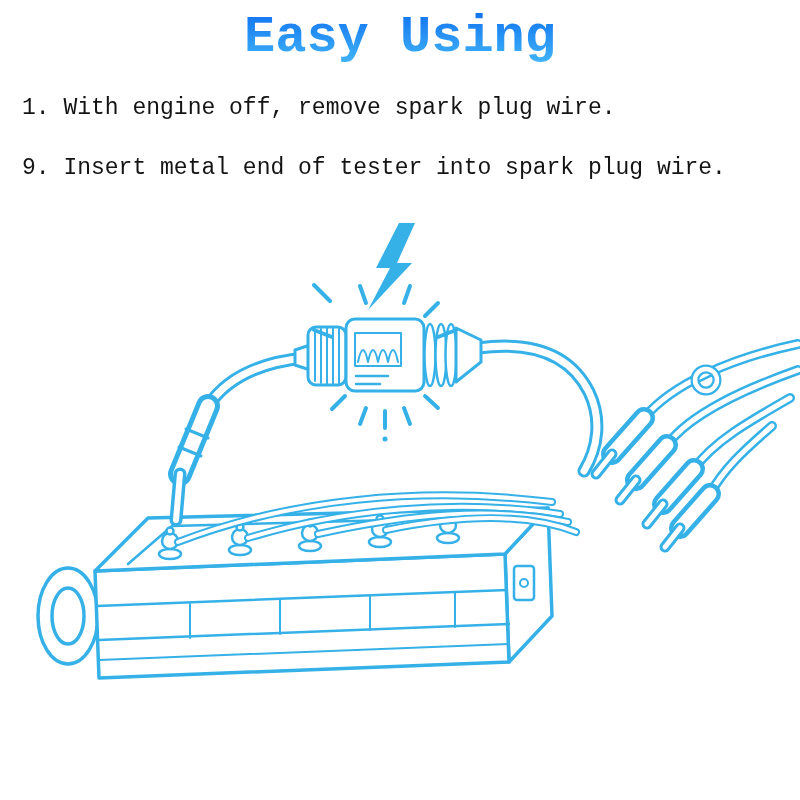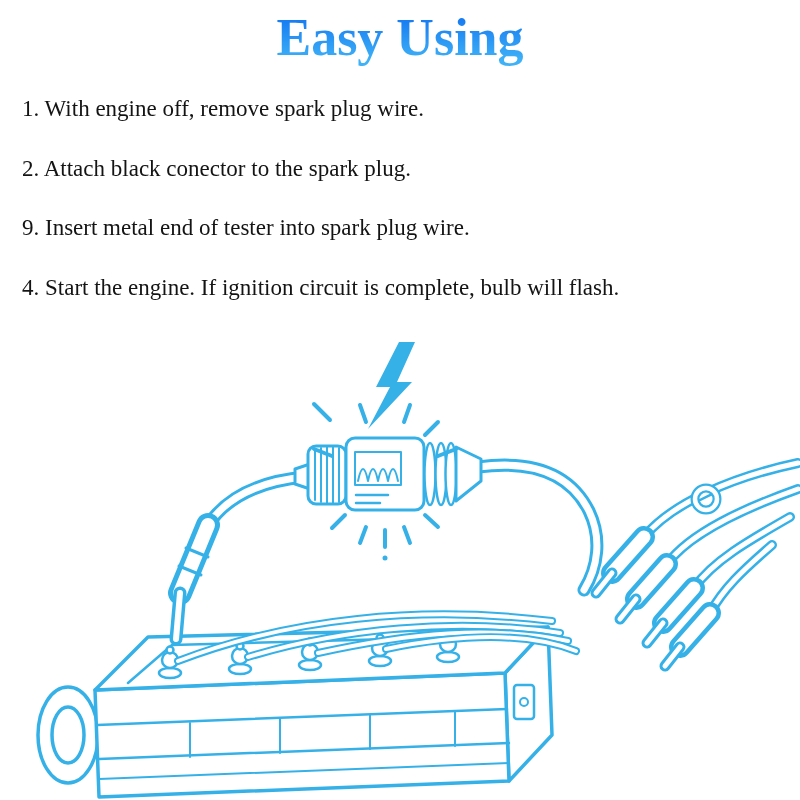--- a/index.html
+++ b/index.html
@@ -1,18 +1,18 @@
 <!DOCTYPE html>
 <html><head>
 <meta charset="utf-8">
 <style>
   html,body{margin:0;padding:0;background:#ffffff;}
   .page{
     width:800px;height:800px;position:relative;overflow:hidden;
-    background:#ffffff;font-family:Liberation Serif, serif;
+    background:#ffffff;font-family:Liberation Mono, monospace;
   }
   .title{
     margin:8px 0 16px 0;text-align:center;
     font-size:52px;font-weight:800;letter-spacing:0px;
     color:#1d86f2;
     background:linear-gradient(180deg,#0d6ef0 0%,#3fb2f7 90%);
     -webkit-background-clip:text;background-clip:text;
     -webkit-text-fill-color:transparent;
   }
   .steps{padding:0 18px 0 20px;margin-top:28px;}
@@ -24,23 +24,21 @@
 </style>
 </head>
 <body>
 
 <div class="page">
 
   <h1 class="title">Easy Using</h1>
 
   <div class="steps">
     <p class="step">1. With engine off, remove spark plug wire.</p>
-    <p class="step">2. Attach black conector to the spark plug.</p>
     <p class="step">9. Insert metal end of tester into spark plug wire.</p>
-    <p class="step">4. Start the engine. If ignition circuit is complete, bulb will flash.</p>
   </div>
 
   <svg class="illustration" width="800" height="500" viewBox="0 300 800 500" stroke="#35b1e8" fill="none" stroke-linecap="round" stroke-linejoin="round">
 
     <g stroke-width="3.5">
       <ellipse cx="68" cy="702" rx="30" ry="48" fill="#ffffff"></ellipse>
       <ellipse cx="68" cy="702" rx="16" ry="28" fill="#ffffff"></ellipse>
       <polygon points="505,640 548,594 552,702 509,748" fill="#ffffff"></polygon>
       <polygon points="95,657 505,640 509,748 99,764" fill="#ffffff"></polygon>
       <polygon points="95,657 148,604 548,594 505,640" fill="#ffffff"></polygon>

